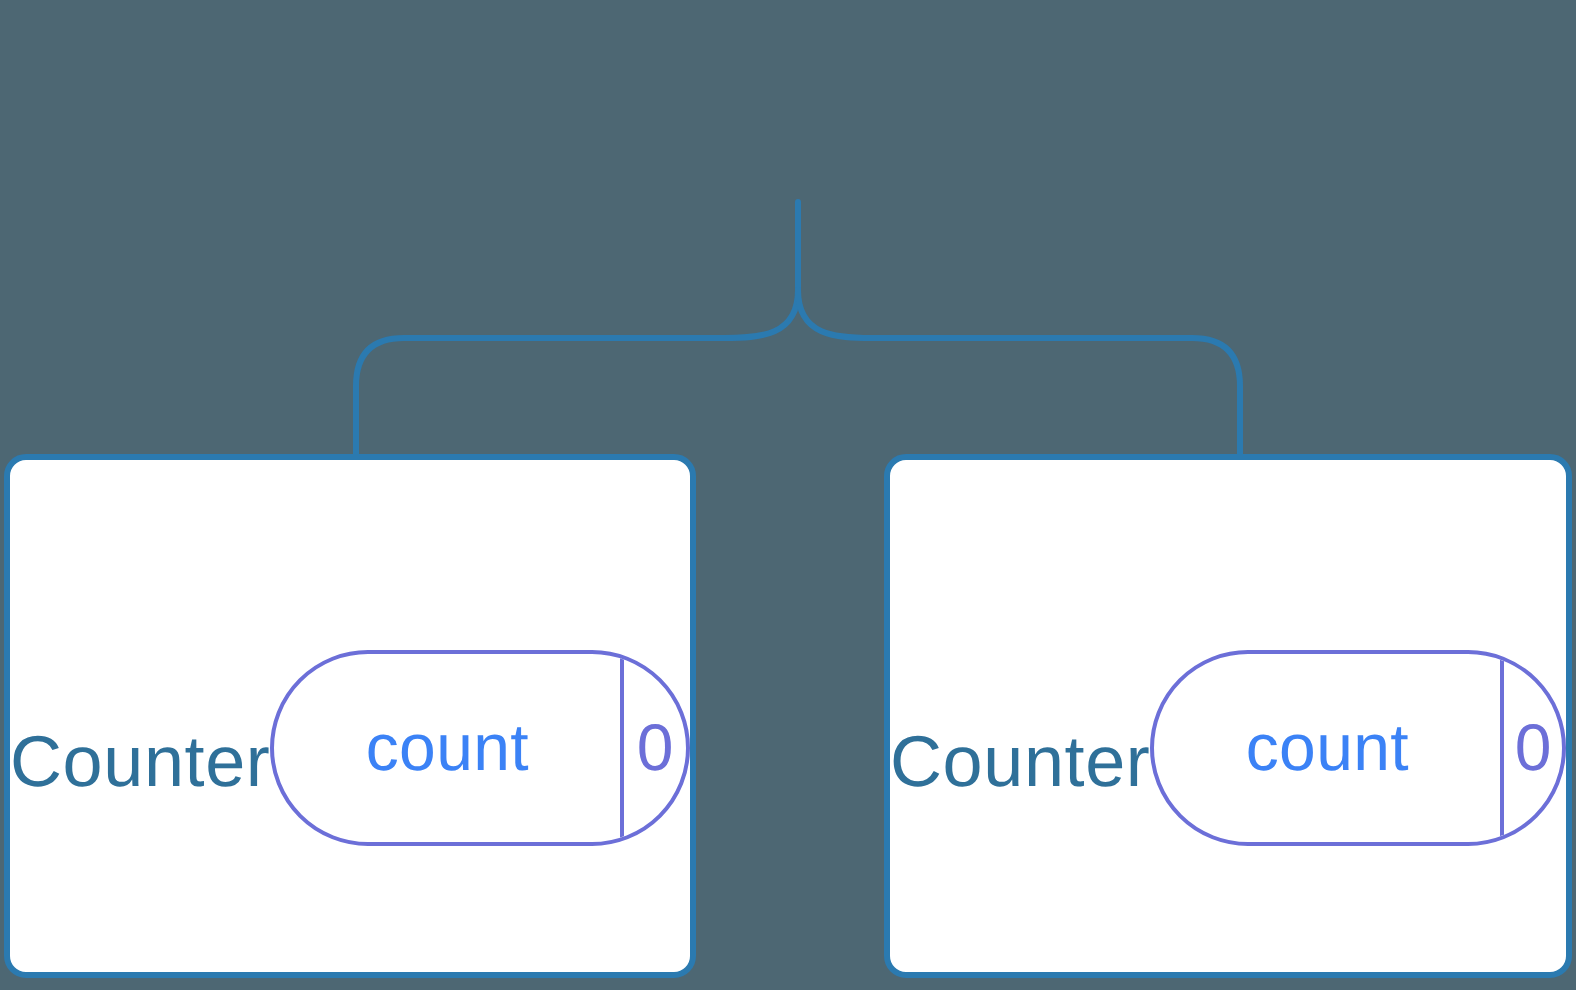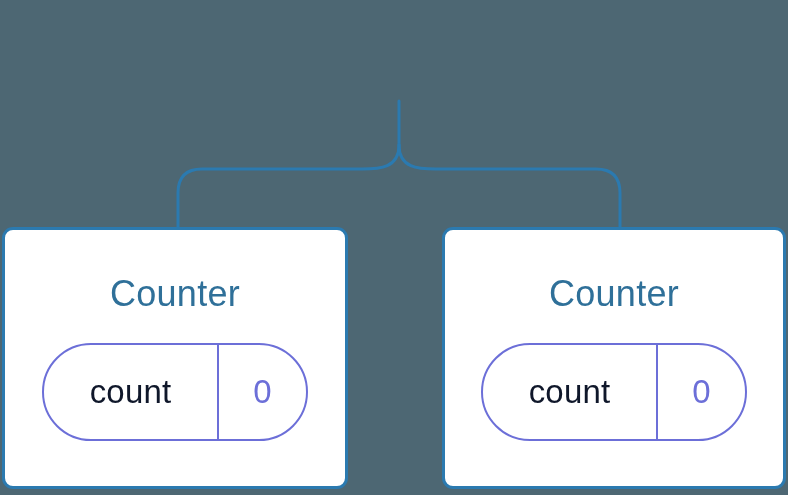--- a/index.html
+++ b/index.html
@@ -59,21 +59,21 @@
     color: #2b7ab0;
     letter-spacing: 0.2px;
     font-weight: 400;
   }
 
   
   .component-node {
     top: 227px;
     height: 262px;
     display: flex;
-    flex-direction: column;
+    flex-direction: row;
     align-items: center;
   }
   #component-node-0 { left: 2px;   width: 346px; }
   #component-node-1 { left: 442px; width: 344px; }
 
   .component-title {
     margin-top: 46px;
     font-size: 36px;
     line-height: 1;
     color: #2f7099;
@@ -95,21 +95,21 @@
   }
   #component-node-0 .state-pill { width: 266px; }
   #component-node-1 .state-pill { width: 266px; }
 
   .pill-key {
     flex: 0 0 173px;
     display: flex;
     align-items: center;
     justify-content: center;
     font-size: 33px;
-    color: #0f172a;
+    color: #3b82f6;
     letter-spacing: 0.2px;
   }
   .pill-divider {
     flex: 0 0 2px;
     background: #6c6fd8;
   }
   .pill-value {
     flex: 1 1 auto;
     display: flex;
     align-items: center;

